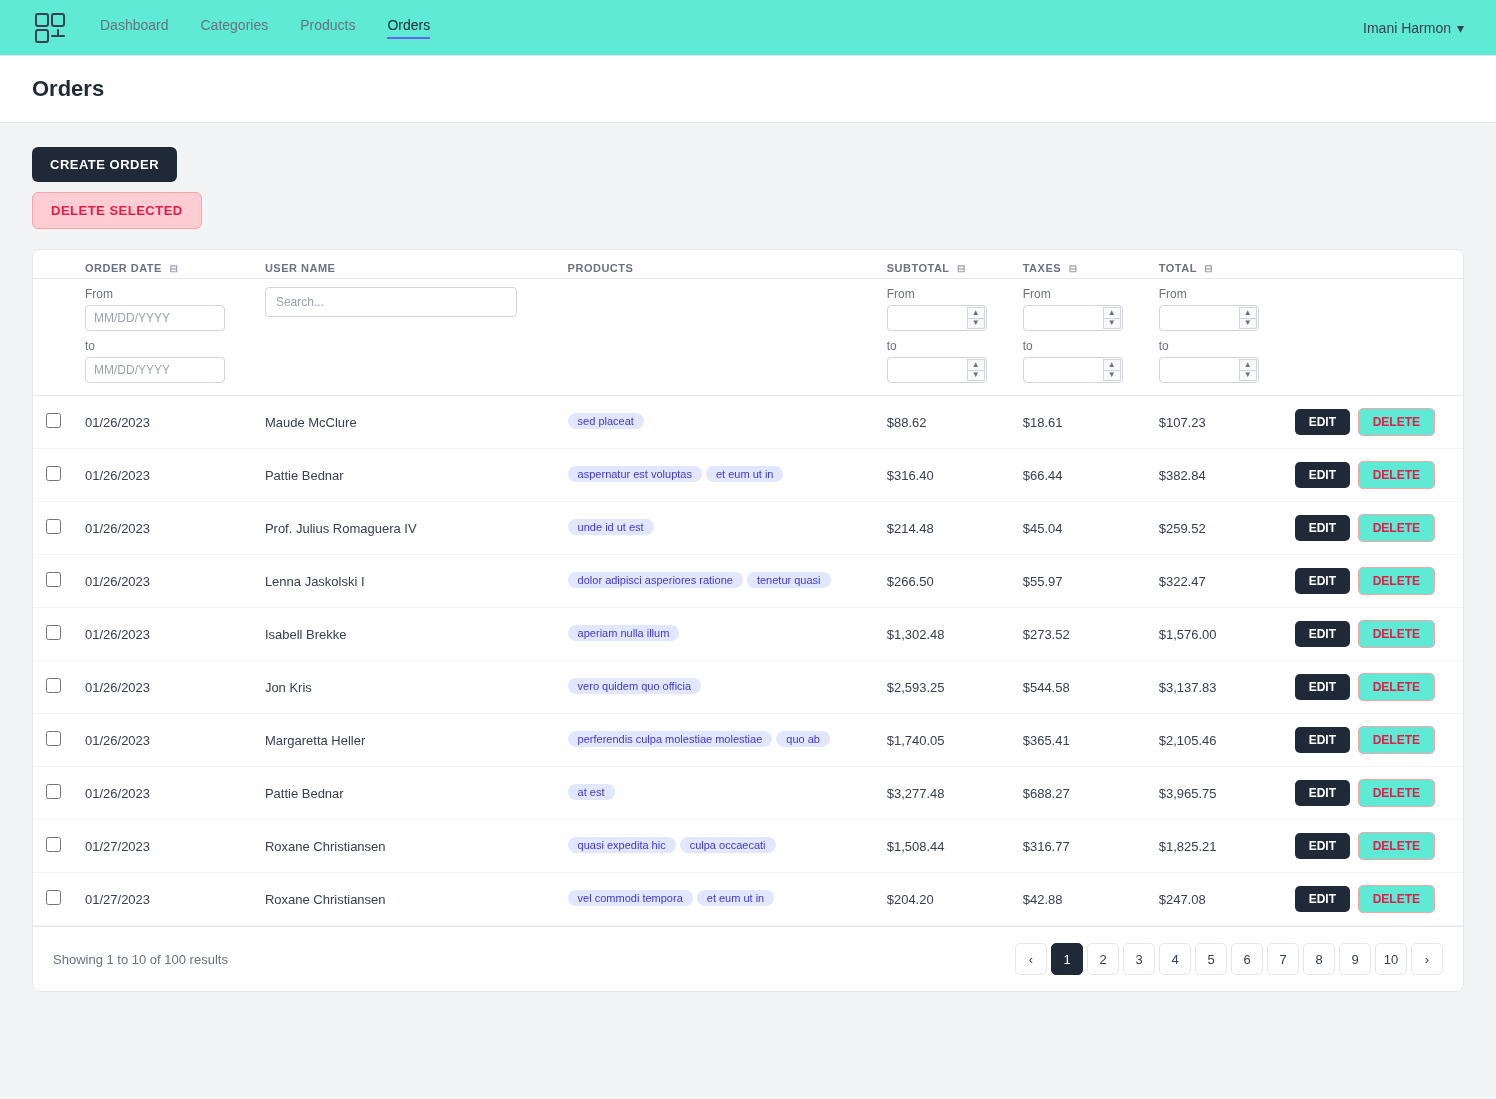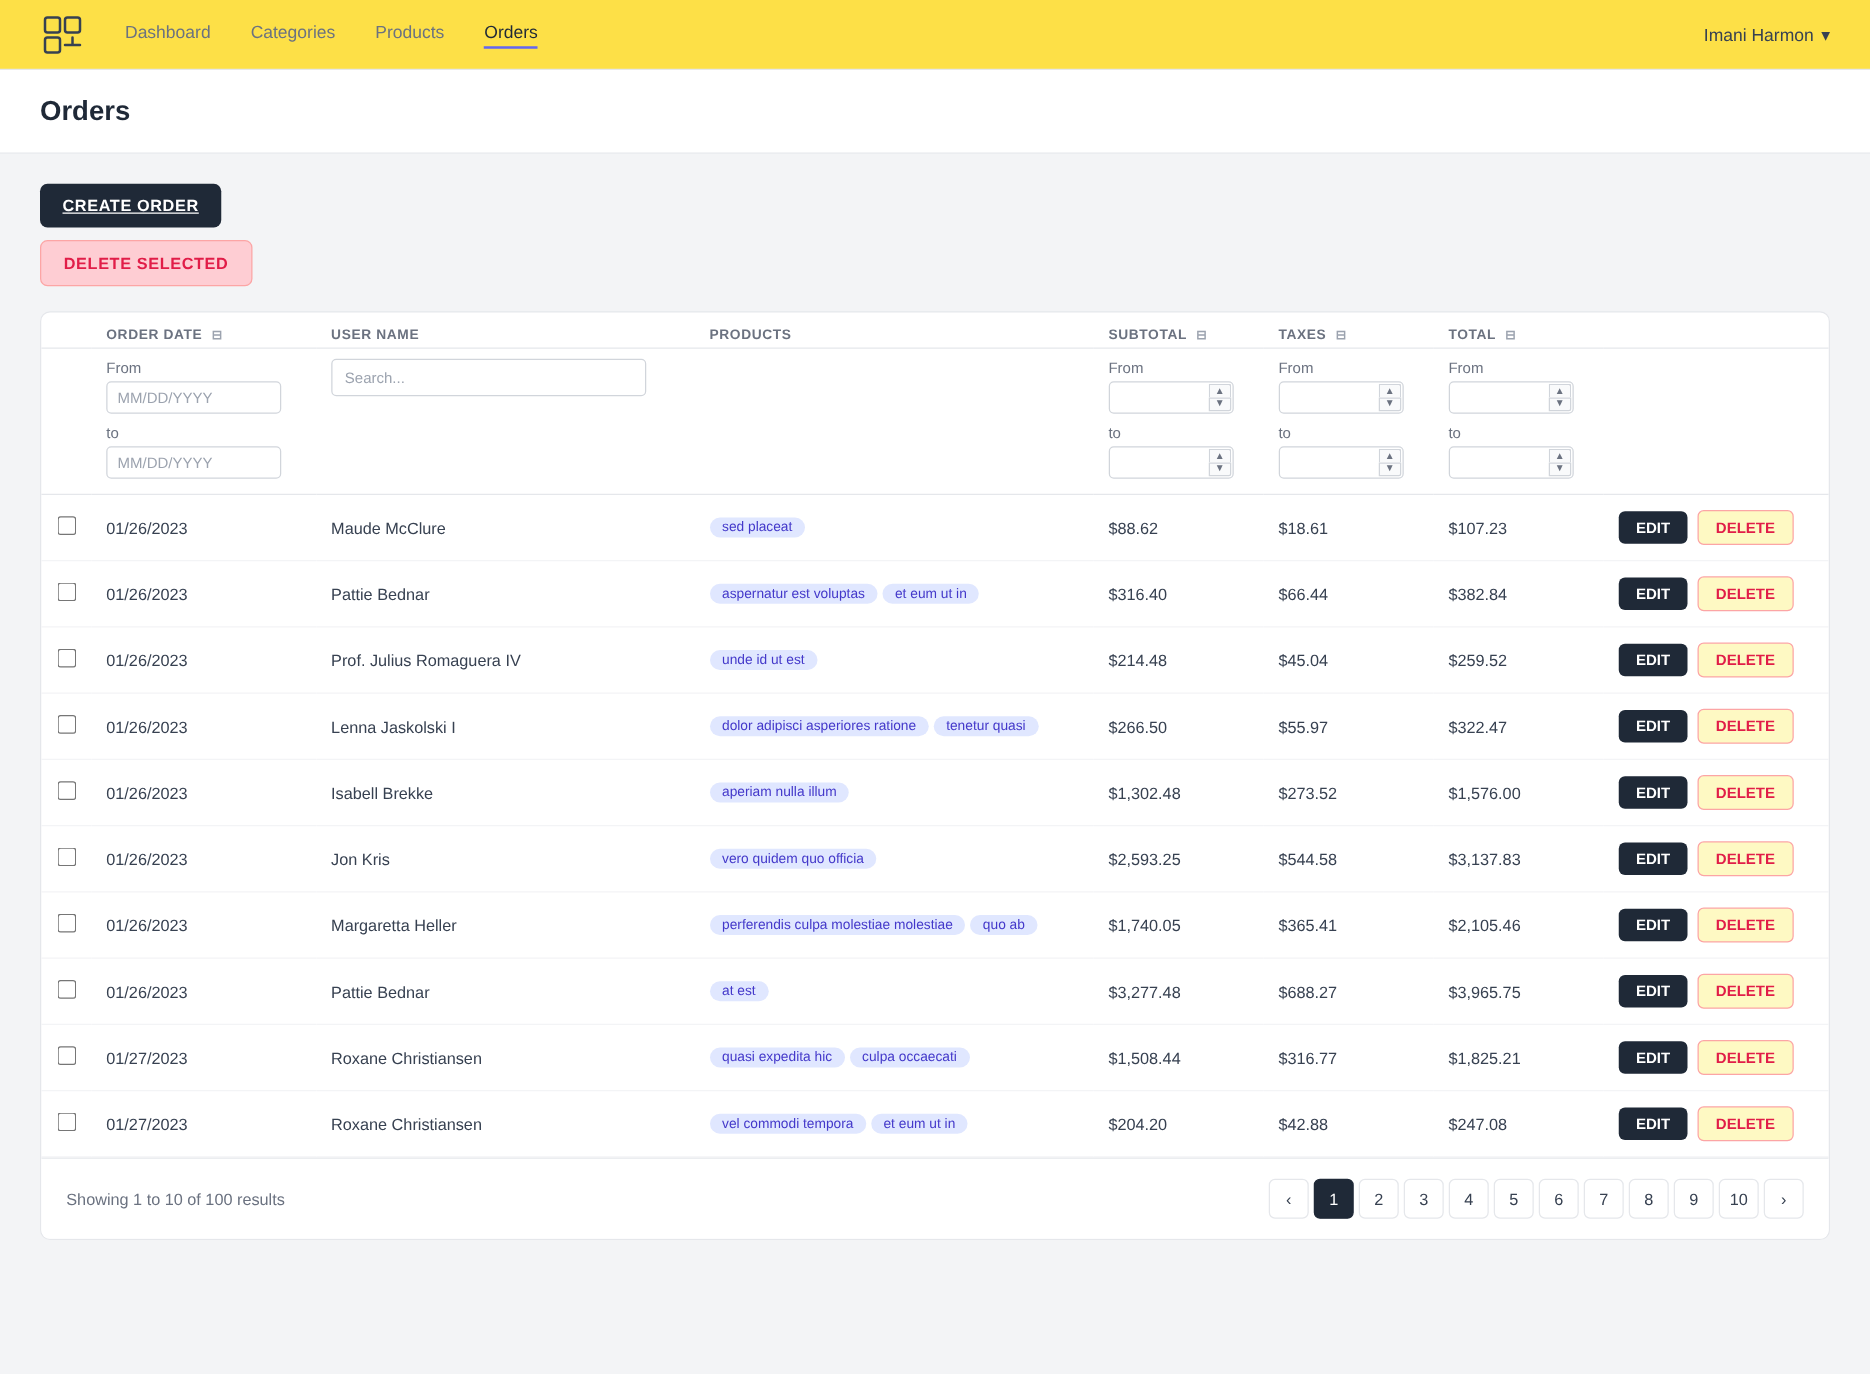--- a/index.html
+++ b/index.html
@@ -1,20 +1,20 @@
 <!DOCTYPE html>
 <html><head>
   <meta charset="utf-8">
   <style>
     * { box-sizing: border-box; margin: 0; padding: 0; }
     body { font-family: -apple-system, BlinkMacSystemFont, 'Segoe UI', sans-serif; background: #f3f4f6; color: #333; font-size: 14px; }
 
     
     .navbar {
-      background: #fde047;
+      background: #5eead4;
       border-bottom: 1px solid #e5e7eb;
       display: flex;
       align-items: center;
       padding: 0 32px;
       height: 56px;
     }
     .navbar-logo {
       width: 36px; height: 36px; margin-right: 32px;
       display: flex; align-items: center; justify-content: center;
     }
@@ -34,21 +34,21 @@
     }
     .page-title { font-size: 22px; font-weight: 600; color: #1f2937; }
 
     
     .content { padding: 24px 32px; }
 
     
     .btn-create {
       background: #1f2937; color: #fff; border: none;
       padding: 10px 18px; border-radius: 6px; font-size: 13px; font-weight: 600;
-      cursor: pointer; letter-spacing: 0.5px; text-decoration: underline;
+      cursor: pointer; letter-spacing: 0.5px;
     }
     .btn-delete-selected {
       background: #fecdd3; color: #e11d48; border: 1px solid #fca5a5;
       padding: 10px 18px; border-radius: 6px; font-size: 13px; font-weight: 600;
       cursor: pointer; margin-top: 10px; letter-spacing: 0.5px;
     }
 
     
     .table-wrapper {
       background: #fff; border: 1px solid #e5e7eb; border-radius: 8px;
@@ -111,21 +111,21 @@
       border-radius: 12px; padding: 2px 10px; font-size: 11px;
       margin-right: 4px; margin-bottom: 2px; font-weight: 500;
     }
 
     .btn-edit {
       background: #1f2937; color: #fff; border: none;
       padding: 6px 14px; border-radius: 5px; font-size: 12px;
       font-weight: 600; cursor: pointer; margin-right: 4px;
     }
     .btn-delete {
-      background: #fef9c3; color: #e11d48; border: 1px solid #fca5a5;
+      background: #5eead4; color: #e11d48; border: 1px solid #fca5a5;
       padding: 6px 14px; border-radius: 5px; font-size: 12px;
       font-weight: 600; cursor: pointer;
     }
 
     
     .pagination-bar {
       display: flex; align-items: center; justify-content: space-between;
       padding: 16px 20px; border-top: 1px solid #e5e7eb; background: #fff;
     }
     .pagination-info { font-size: 13px; color: #6b7280; }

